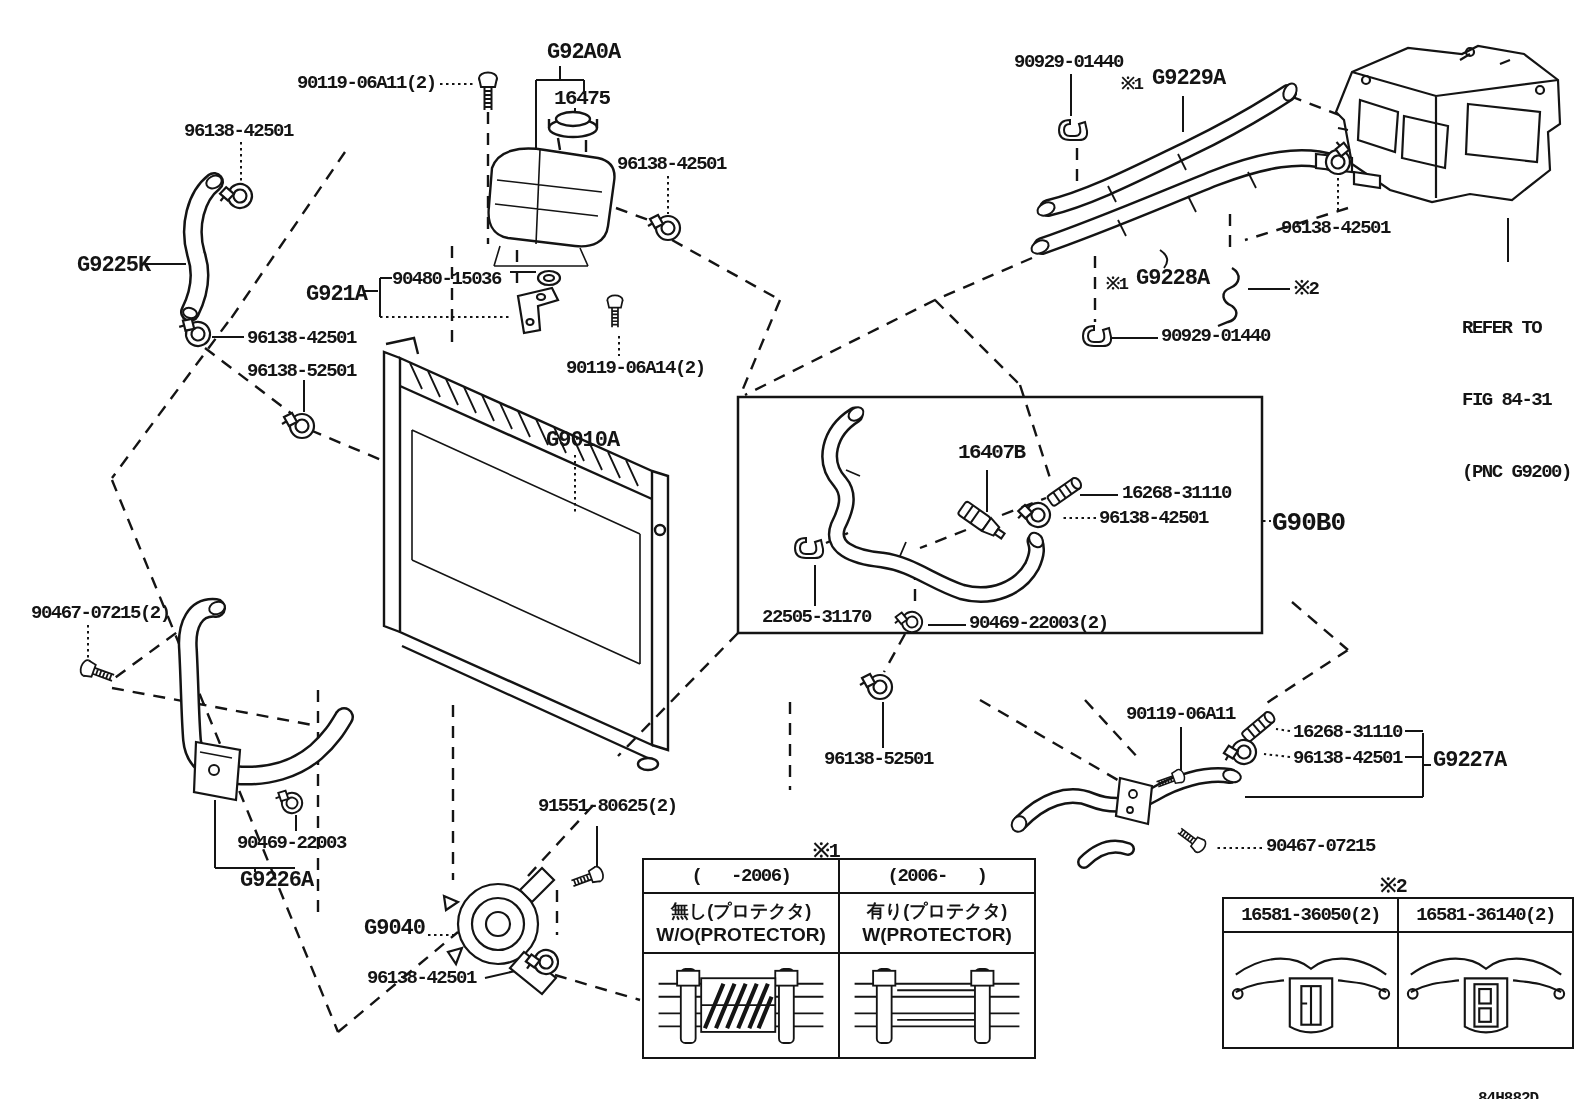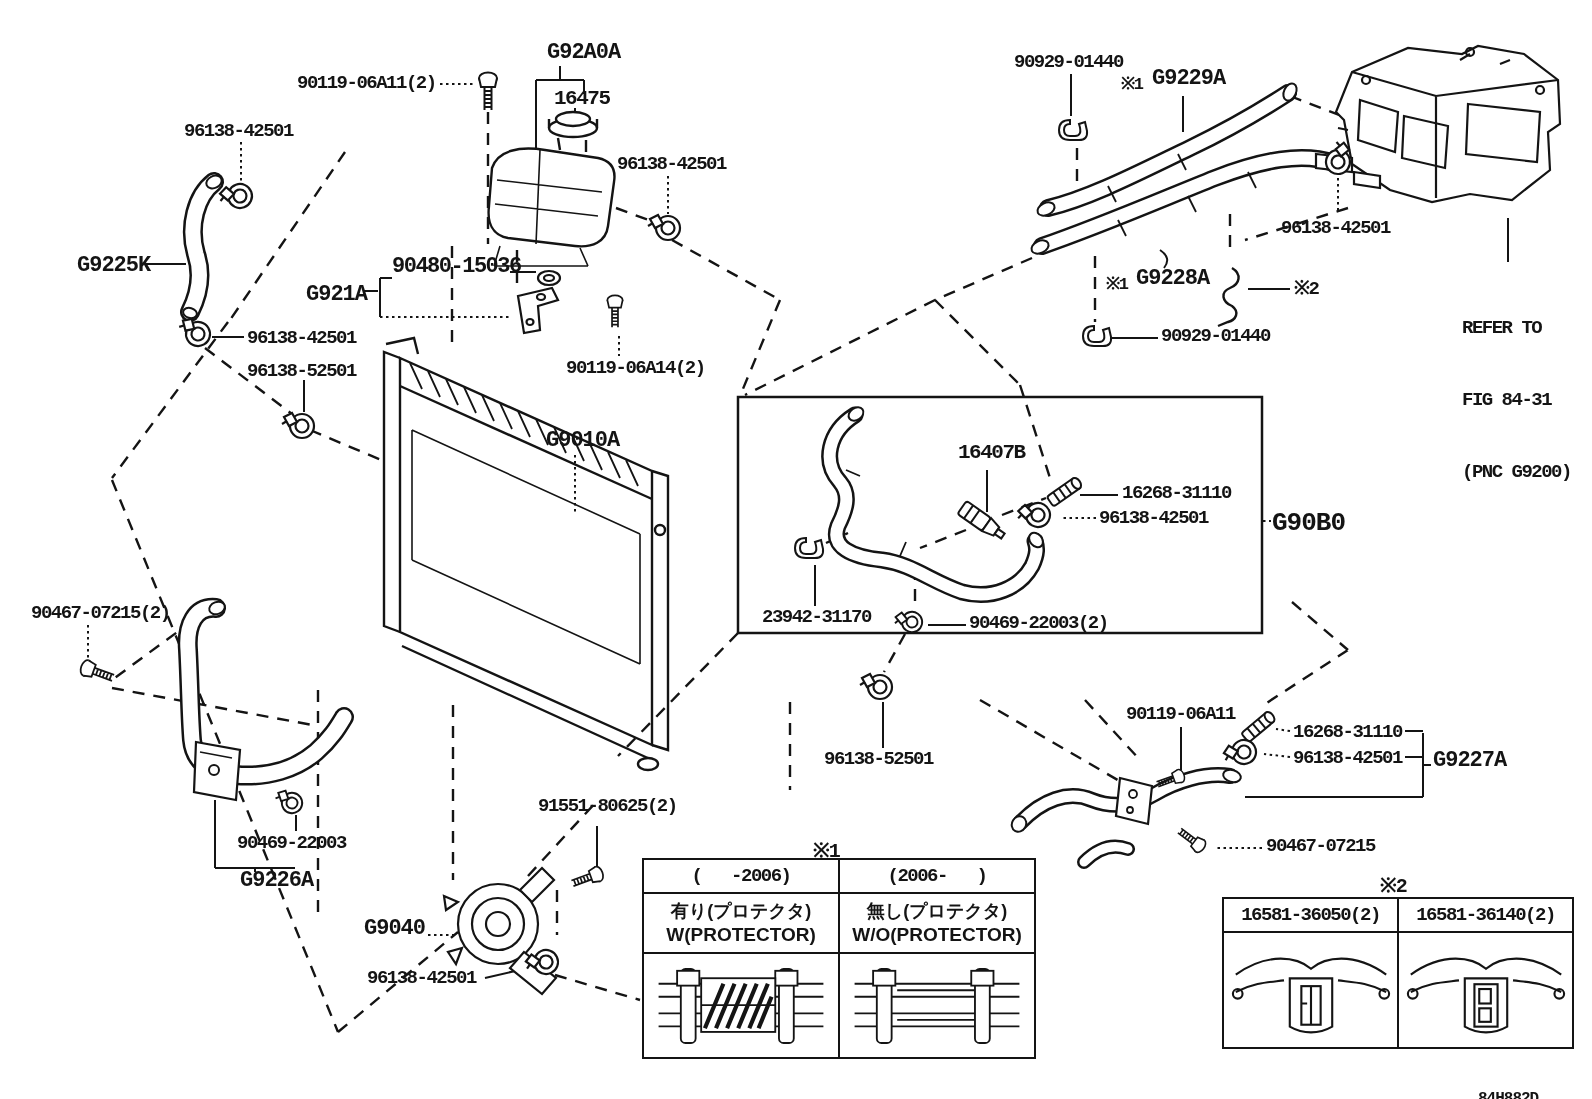--- a/index.html
+++ b/index.html
@@ -217,39 +217,39 @@
   </g>
 </svg>
 
 <div id="label-layer">
       <span class="plabel" style="left: 527px; top: 42px; font-size: 22px; letter-spacing: -1px; margin-left: 20px;">G92A0A</span>
       <span class="plabel" style="left: 297px; top: 74px; font-size: 19px; letter-spacing: -1.5px;">90119-06A11(2)</span>
       <span class="plabel" style="left: 554px; top: 88px; font-size: 21px; letter-spacing: -1.5px;">16475</span>
       <span class="plabel" style="left: 184px; top: 122px; font-size: 19px; letter-spacing: -1.5px;">96138-42501</span>
       <span class="plabel" style="left: 617px; top: 155px; font-size: 19px; letter-spacing: -1.5px;">96138-42501</span>
       <span class="plabel" style="left: 77px; top: 255px; font-size: 22px; letter-spacing: -1px;">G9225K</span>
-      <span class="plabel" style="left: 392px; top: 256px; font-size: 22px; letter-spacing: -1.5px; text-align: center;">90480-15036</span>
+      <span class="plabel" style="left: 392px; top: 270px; font-size: 19px; letter-spacing: -1.5px; text-align: center;">90480-15036</span>
       <span class="plabel" style="left: 306px; top: 284px; font-size: 22px; letter-spacing: -1px;">G921A</span>
       <span class="plabel" style="left: 247px; top: 329px; font-size: 19px; letter-spacing: -1.5px;">96138-42501</span>
       <span class="plabel" style="left: 247px; top: 362px; font-size: 19px; letter-spacing: -1.5px;">96138-52501</span>
       <span class="plabel" style="left: 566px; top: 359px; font-size: 19px; letter-spacing: -1.5px; text-align: right;">90119-06A14(2)</span>
       <span class="plabel" style="left: 546px; top: 430px; font-size: 22px; letter-spacing: -1px;">G9010A</span>
       <span class="plabel" style="left: 1014px; top: 53px; font-size: 19px; letter-spacing: -1.5px;">90929-01440</span>
       <span class="plabel" style="left: 1121px; top: 76px; font-size: 17px; letter-spacing: -1.5px;">※1</span>
       <span class="plabel" style="left: 1152px; top: 68px; font-size: 22px; letter-spacing: -1px;">G9229A</span>
       <span class="plabel" style="left: 1281px; top: 219px; font-size: 19px; letter-spacing: -1.5px;">96138-42501</span>
       <span class="plabel" style="left: 1106px; top: 276px; font-size: 17px; letter-spacing: -1.5px;">※1</span>
       <span class="plabel" style="left: 1136px; top: 268px; font-size: 22px; letter-spacing: -1px;">G9228A</span>
       <span class="plabel" style="left: 1294px; top: 280px; font-size: 19px; letter-spacing: -1.5px;">※2</span>
       <span class="plabel" style="left: 1161px; top: 327px; font-size: 19px; letter-spacing: -1.5px;">90929-01440</span>
       <span class="plabel" style="left: 958px; top: 442px; font-size: 21px; letter-spacing: -1.5px;">16407B</span>
       <span class="plabel" style="left: 1122px; top: 484px; font-size: 19px; letter-spacing: -1.5px;">16268-31110</span>
       <span class="plabel" style="left: 1099px; top: 509px; font-size: 19px; letter-spacing: -1.5px;">96138-42501</span>
       <span class="plabel" style="left: 1272px; top: 510px; font-size: 26px; letter-spacing: -1px;">G90B0</span>
-      <span class="plabel" style="left: 762px; top: 608px; font-size: 19px; letter-spacing: -1.5px;">23942-31170</span>
+      <span class="plabel" style="left: 762px; top: 608px; font-size: 19px; letter-spacing: -1.5px;">22505-31170</span>
       <span class="plabel" style="left: 969px; top: 614px; font-size: 19px; letter-spacing: -1.5px;">90469-22003(2)</span>
       <span class="plabel" style="left: 31px; top: 604px; font-size: 19px; letter-spacing: -1.5px;">90467-07215(2)</span>
       <span class="plabel" style="left: 237px; top: 834px; font-size: 19px; letter-spacing: -1.5px;">90469-22003</span>
       <span class="plabel" style="left: 226px; top: 870px; font-size: 22px; letter-spacing: -1px; margin-left: 14px;">G9226A</span>
       <span class="plabel" style="left: 364px; top: 918px; font-size: 22px; letter-spacing: -1px;">G9040</span>
       <span class="plabel" style="left: 367px; top: 969px; font-size: 19px; letter-spacing: -1.5px;">96138-42501</span>
       <span class="plabel" style="left: 538px; top: 797px; font-size: 19px; letter-spacing: -1.5px;">91551-80625(2)</span>
       <span class="plabel" style="left: 824px; top: 750px; font-size: 19px; letter-spacing: -1.5px;">96138-52501</span>
       <span class="plabel" style="left: 1126px; top: 705px; font-size: 19px; letter-spacing: -1.5px;">90119-06A11</span>
       <span class="plabel" style="left: 1293px; top: 723px; font-size: 19px; letter-spacing: -1.5px;">16268-31110</span>
@@ -265,26 +265,26 @@
 </div>
 
 <div class="marker" style="left:813px;top:836px;">※1</div>
 <div class="ntable" id="t1">
   <div class="trow r1">
     <div class="tcell thead">(   -2006)</div>
     <div class="tcell thead">(2006-   )</div>
   </div>
   <div class="trow r2">
     <div class="tcell">
+      <div class="tjp">無し(プロテクタ)</div>
+      <div class="ten">W/O(PROTECTOR)</div>
+    </div>
+    <div class="tcell">
       <div class="tjp">有り(プロテクタ)</div>
       <div class="ten">W(PROTECTOR)</div>
-    </div>
-    <div class="tcell">
-      <div class="tjp">無し(プロテクタ)</div>
-      <div class="ten">W/O(PROTECTOR)</div>
     </div>
   </div>
   <div class="trow">
     <div class="tcell">
       <svg width="188" height="100" viewBox="0 0 190 108">
         <g stroke="#141414" stroke-width="2" fill="none">
           <path d="M6,30 H184 M6,44 H184 M6,62 H184 M6,76 H184"></path>
           <rect x="30" y="14" width="16" height="80" rx="5" fill="#fff"></rect>
               <rect x="26" y="16" width="24" height="16" fill="#fff"></rect>
           <rect x="136" y="14" width="16" height="80" rx="5" fill="#fff"></rect>

